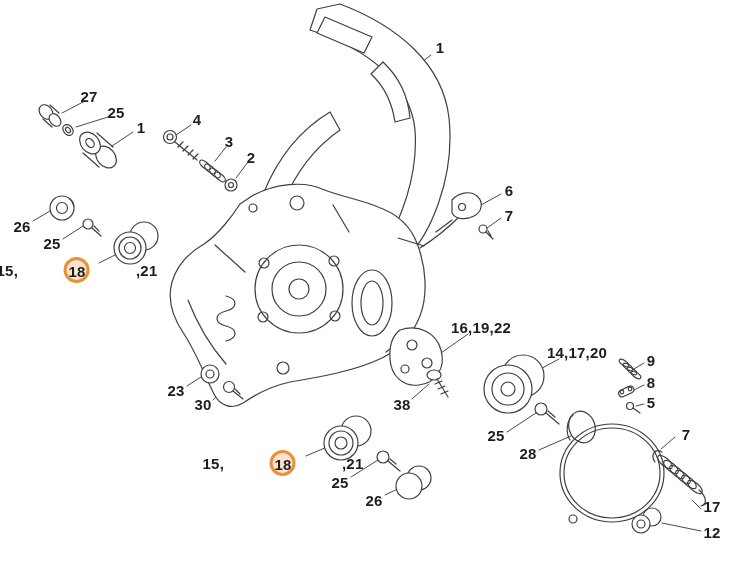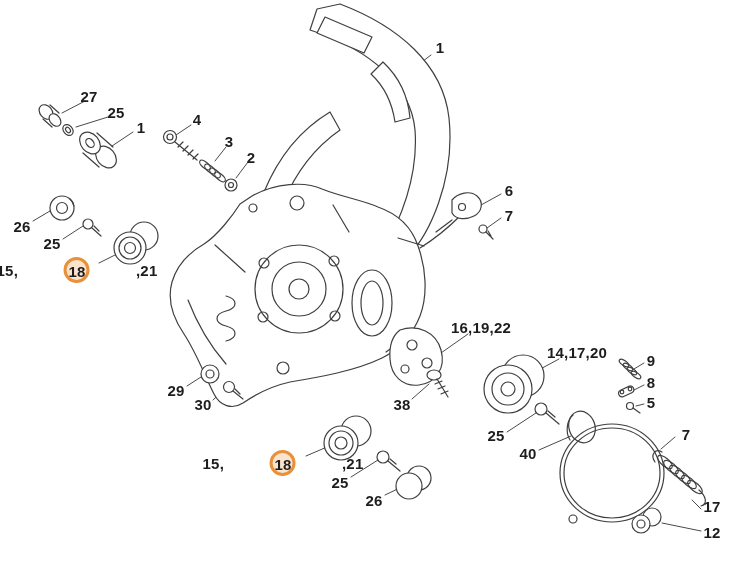--- a/index.html
+++ b/index.html
@@ -254,25 +254,25 @@
         <span>18</span>
       </span>
       <span>,21</span>
   </span>
 
   <span class="part-label" style="left:481px;top:327px">16,19,22</span>
   <span class="part-label" style="left:577px;top:352px">14,17,20</span>
   <span class="part-label" style="left:651px;top:360px">9</span>
   <span class="part-label" style="left:651px;top:382px">8</span>
   <span class="part-label" style="left:651px;top:402px">5</span>
-  <span class="part-label" style="left:176px;top:390px">29</span>
+  <span class="part-label" style="left:176px;top:390px">23</span>
   <span class="part-label" style="left:203px;top:404px">30</span>
   <span class="part-label" style="left:402px;top:404px">38</span>
   <span class="part-label" style="left:496px;top:435px">25</span>
-  <span class="part-label" style="left:528px;top:453px">40</span>
+  <span class="part-label" style="left:528px;top:453px">28</span>
   <span class="part-label" style="left:686px;top:434px">7</span>
 
   <span class="part-label composite" style="left:283px;top:463px">
     <span>15,</span>
       <span class="hl-ring">
         <span>18</span>
       </span>
       <span>,21</span>
   </span>
 

